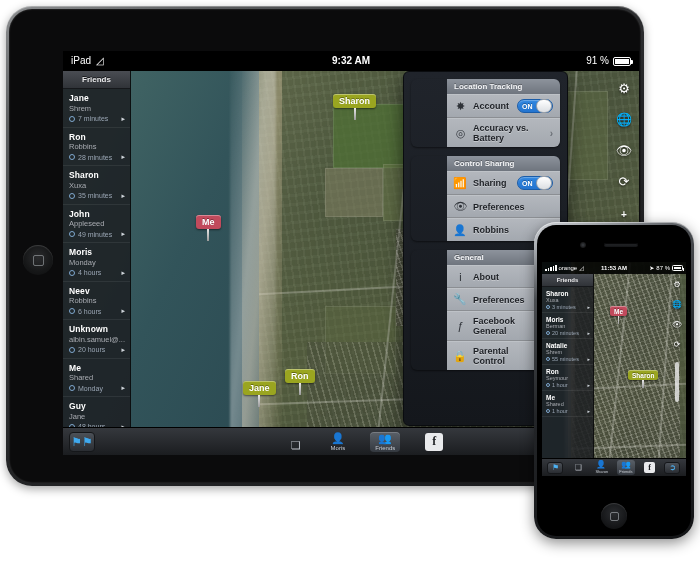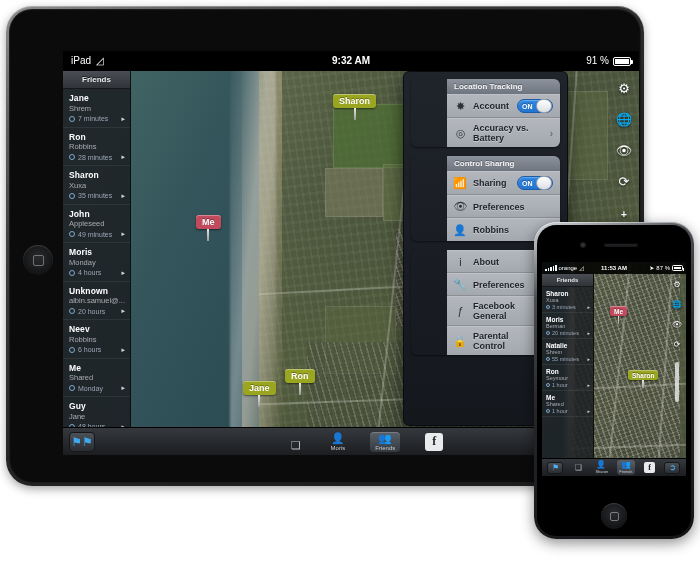--- a/index.html
+++ b/index.html
@@ -449,34 +449,34 @@
         <div class="friend">
           <div class="fn">Moris</div>
           <div class="fl">Monday</div>
           <div class="fm">
             <span class="clock-dot"></span>
             <span>4 hours</span>
             <span class="flagmark">▸</span>
           </div>
         </div>
         <div class="friend">
+          <div class="fn">Neev</div>
+          <div class="fl">Robbins</div>
+          <div class="fm">
+            <span class="clock-dot"></span>
+            <span>6 hours</span>
+            <span class="flagmark">▸</span>
+          </div>
+        </div>
+        <div class="friend">
           <div class="fn">Unknown</div>
           <div class="fl">albin.samuel@...</div>
           <div class="fm">
             <span class="clock-dot"></span>
             <span>20 hours</span>
-            <span class="flagmark">▸</span>
-          </div>
-        </div>
-        <div class="friend">
-          <div class="fn">Neev</div>
-          <div class="fl">Robbins</div>
-          <div class="fm">
-            <span class="clock-dot"></span>
-            <span>6 hours</span>
             <span class="flagmark">▸</span>
           </div>
         </div>
         <div class="friend">
           <div class="fn">Me</div>
           <div class="fl">Shared</div>
           <div class="fm">
             <span class="clock-dot"></span>
             <span>Monday</span>
             <span class="flagmark">▸</span>
@@ -544,20 +544,21 @@
               <span class="sv-icon">👁</span>
               <span class="sv-label">Preferences</span>
             </div>
             <div class="sv-row">
               <span class="sv-icon">👤</span>
               <span class="sv-label">Robbins</span>
             </div>
           </div>
 
           <div class="sv-group">
+            <div class="sv-ghead">General</div>
             <div class="sv-row">
               <span class="sv-icon">ℹ</span>
               <span class="sv-label">About</span>
             </div>
             <div class="sv-row">
               <span class="sv-icon">🔧</span>
               <span class="sv-label">Preferences</span>
             </div>
             <div class="sv-row">
               <span class="sv-icon">ƒ</span>

